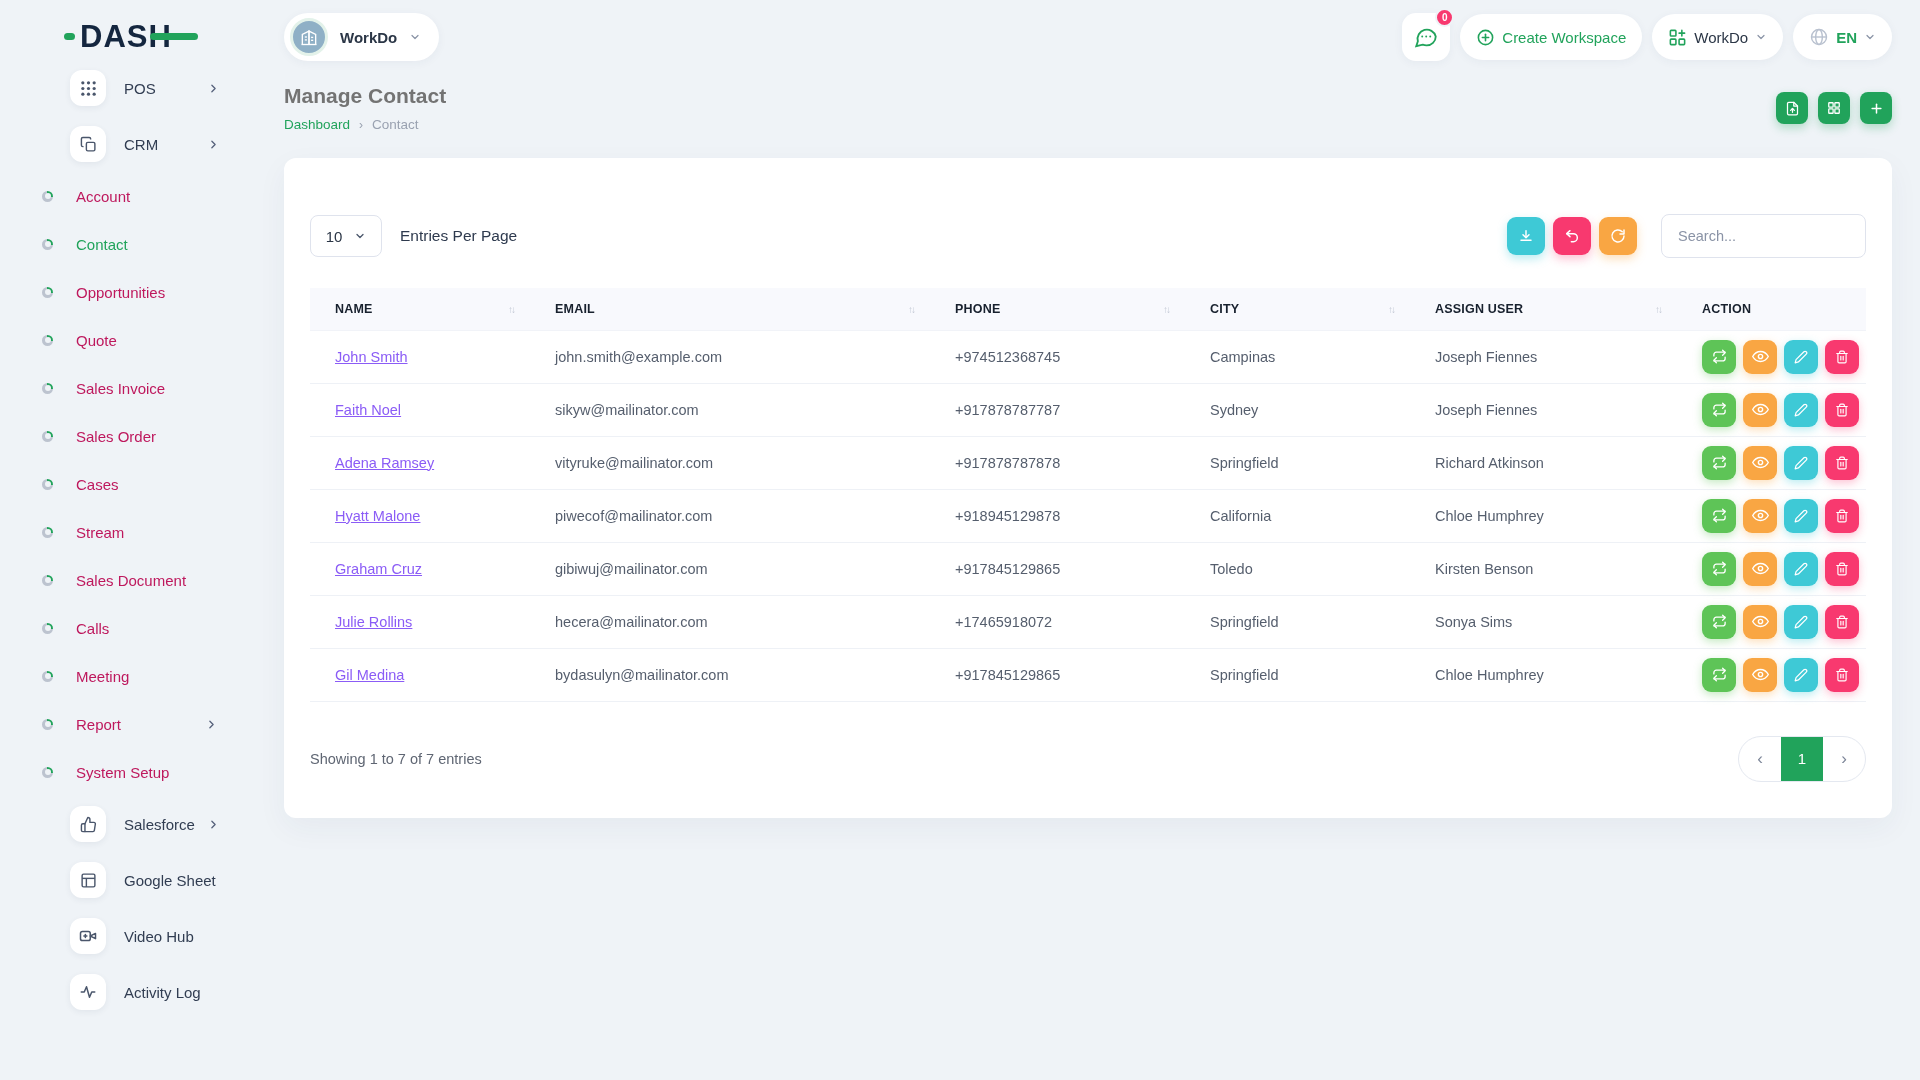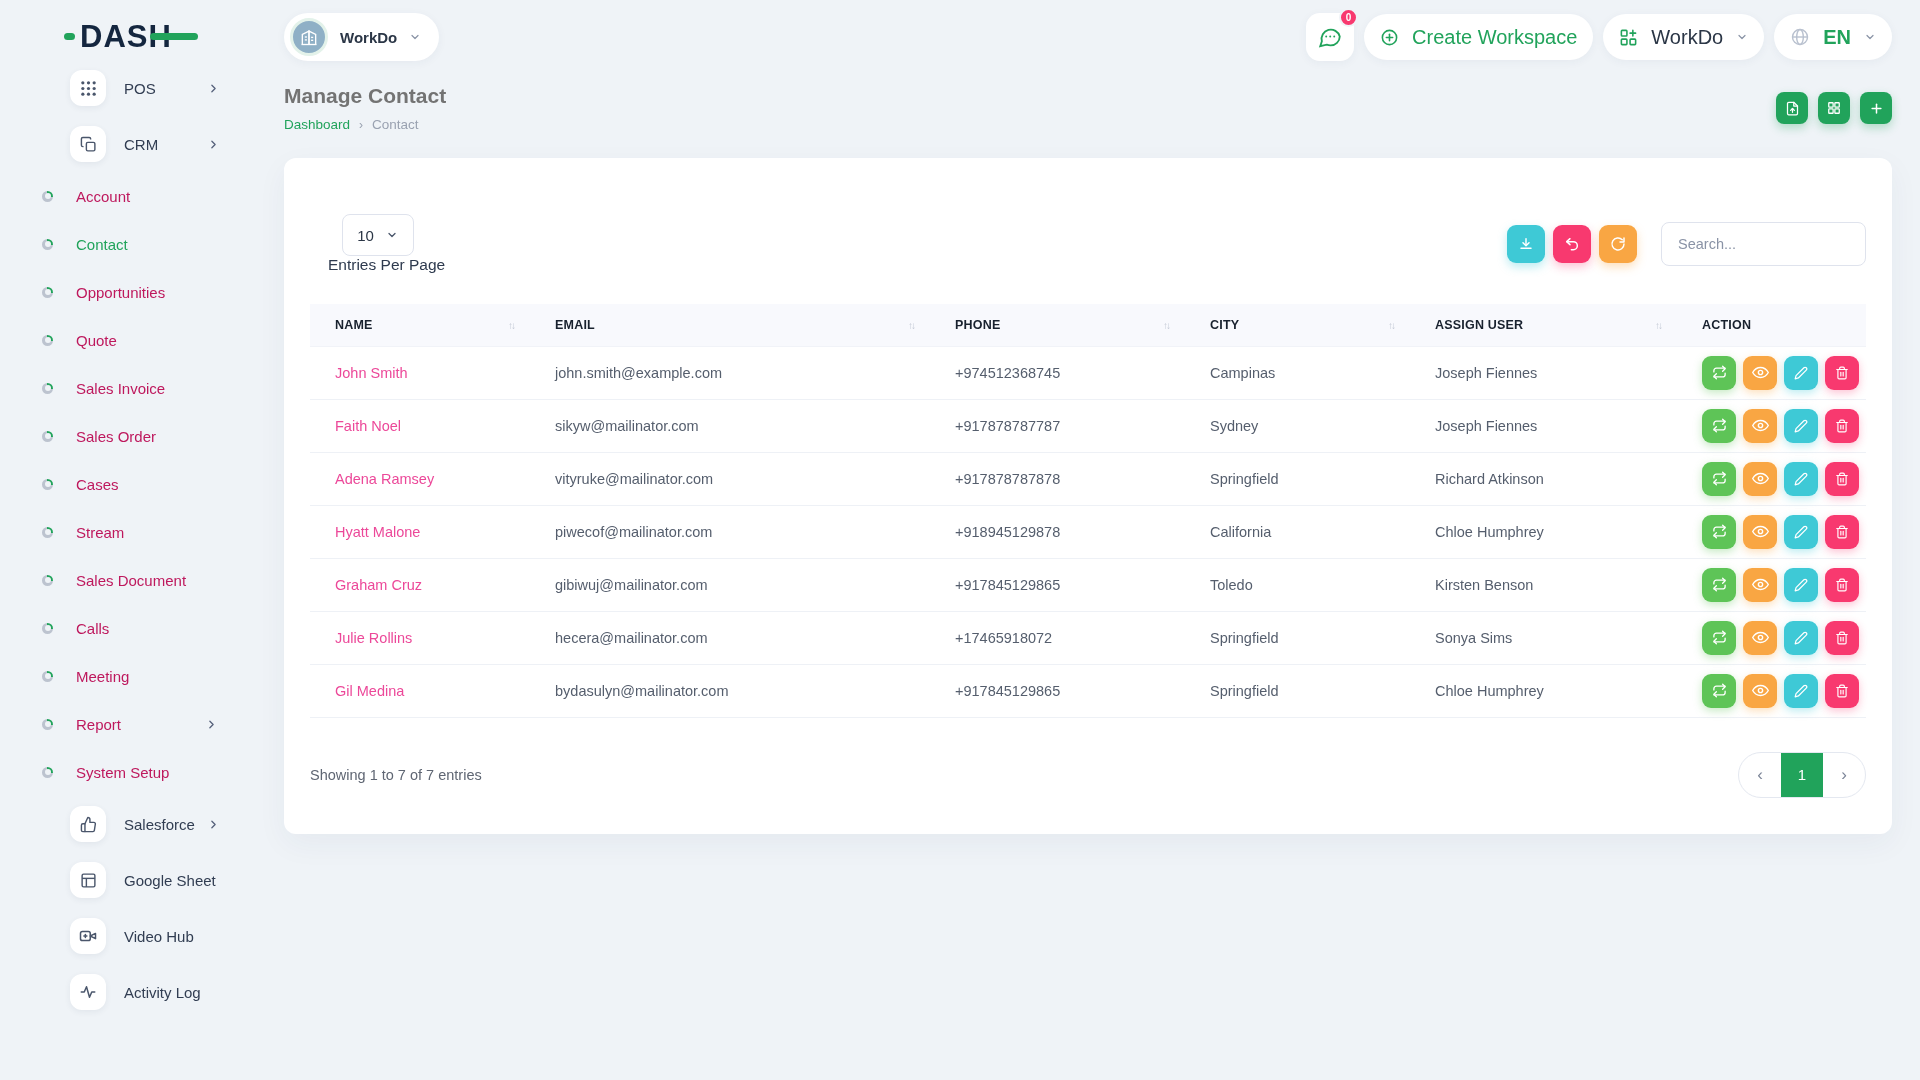--- a/index.html
+++ b/index.html
@@ -34,55 +34,55 @@
   
   .main { margin-left:240px; padding:0 28px 0 44px; }
 
   .topbar { height:64px; display:flex; align-items:center; justify-content:space-between; padding-top:10px; }
   .ws-pill { display:flex; align-items:center; gap:12px; background:#fff; border-radius:26px; height:48px; padding:0 18px 0 6px; box-shadow:0 2px 10px rgba(30,50,90,0.05); cursor:pointer; }
   .avatar { width:38px; height:38px; border-radius:50%; background:#8fb0c6; display:flex; align-items:center; justify-content:center; border:3px solid #e3f2ea; }
   .ws-pill .t { font-size:15px; font-weight:600; color:#2b3646; }
   .top-right { display:flex; align-items:center; gap:10px; }
   .icon-btn { width:48px; height:48px; background:#fff; border-radius:14px; position:relative; display:flex; align-items:center; justify-content:center; box-shadow:0 2px 10px rgba(30,50,90,0.05); cursor:pointer; }
   .badge { position:absolute; top:-5px; right:-4px; min-width:19px; height:19px; border-radius:10px; background:#f8396f; color:#fff; font-size:10px; font-weight:700; display:flex; align-items:center; justify-content:center; border:2px solid #eff3f7; }
-  .top-pill { display:flex; align-items:center; gap:13px; background:#fff; border-radius:24px; height:46px; padding:0 16px; font-size:20px; box-shadow:0 2px 10px rgba(30,50,90,0.05); cursor:pointer; }
+  .top-pill { display:flex; align-items:center; gap:7px; background:#fff; border-radius:24px; height:46px; padding:0 16px; font-size:15px; box-shadow:0 2px 10px rgba(30,50,90,0.05); cursor:pointer; }
   .top-pill .green { color:#21a35b; font-weight:500; }
   .top-pill .dark { color:#2b3646; font-weight:500; }
   .chev-gray { color:#8a93a6; }
 
   .page-head { display:flex; justify-content:space-between; align-items:center; margin-top:20px; }
   .page-title { font-size:21px; font-weight:700; color:#737373; }
   .crumbs { margin-top:9px; font-size:13.5px; display:flex; align-items:center; gap:9px; }
   .crumbs .link { color:#21a35b; cursor:pointer; }
   .crumbs .sep { color:#9aa2b1; font-size:12px; }
   .crumbs .cur { color:#9aa2b1; }
   .hdr-btns { display:flex; gap:10px; }
   .hdr-btn { width:32px; height:32px; border-radius:8px; background:#21a35b; display:flex; align-items:center; justify-content:center; cursor:pointer; box-shadow:0 4px 10px rgba(33,163,91,0.3); }
 
   
   .card { margin-top:26px; background:#fff; border-radius:12px; box-shadow:0 10px 30px rgba(30,50,100,0.05); padding:56px 26px 36px; }
   .controls { display:flex; align-items:center; justify-content:space-between; }
-  .ctl-left { display:flex; align-items:center;flex-direction:column; }
+  .ctl-left { display:flex; align-items:center; }
   .select { width:72px; height:42px; border:1px solid #dfe3ed; border-radius:8px; background:#fff; display:flex; align-items:center; justify-content:center; gap:12px; font-size:15px; color:#2b3646; cursor:pointer; }
   .ctl-left .entries { margin-left:18px; font-size:15.5px; color:#2e3a4e; font-weight:500; }
   .ctl-right { display:flex; align-items:center; gap:8px; }
   .sq-btn { width:38px; height:38px; border-radius:9px; display:flex; align-items:center; justify-content:center; cursor:pointer; border:none; }
   .sq-btn.teal { background:#3ec9d6; box-shadow:0 4px 10px rgba(62,201,214,0.35); }
   .sq-btn.pink { background:#f8396f; box-shadow:0 4px 10px rgba(248,57,111,0.3); }
   .sq-btn.orange { background:#f9a643; box-shadow:0 4px 10px rgba(249,166,67,0.35); }
   .search { margin-left:16px; width:205px; height:44px; border:1px solid #dfe3ed; border-radius:8px; padding:0 16px; font-size:14.5px; color:#333f52; outline:none; font-family:"Liberation Sans",sans-serif; background:#fff; }
   .search::placeholder { color:#8a93a6; }
 
   table { width:100%; border-collapse:collapse; margin-top:30px; }
   thead th { background:#f8f9fd; height:42px; font-size:12.5px; font-weight:700; color:#18212e; text-align:left; padding-left:25px; position:relative; letter-spacing:0.2px; cursor:pointer; }
   th .sort { position:absolute; right:16px; top:50%; transform:translateY(-50%); color:#c2c8d4; font-size:10px; letter-spacing:-2px; font-weight:400; }
   .col-name{width:220px}.col-email{width:400px}.col-phone{width:255px}.col-city{width:225px}.col-user{width:267px}.col-action{width:189px}
   tbody td { height:53px; padding-left:25px; font-size:14.5px; color:#555e6d; border-bottom:1px solid #eef1f6; }
   tbody tr:first-child td { border-top:1px solid #f1f3f8; }
-  td.name { color:#ec4899; cursor:pointer; }
+  td.name { color:#8b5cf6; cursor:pointer;text-decoration:underline; }
   .acts { display:flex; align-items:center; gap:7px; }
   .act { width:34px; height:34px; border-radius:9px; display:flex; align-items:center; justify-content:center; border:none; cursor:pointer; }
   .act.convert { background:#5ec457; box-shadow:0 3px 8px rgba(94,196,87,0.35); }
   .act.view { background:#f9a643; box-shadow:0 3px 8px rgba(249,166,67,0.35); }
   .act.edit { background:#3ec9d6; box-shadow:0 3px 8px rgba(62,201,214,0.35); }
   .act.del { background:#f8396f; box-shadow:0 3px 8px rgba(248,57,111,0.3); }
 
   .card-foot { margin-top:34px; display:flex; justify-content:space-between; align-items:center; }
   .showing { font-size:14.5px; color:#5f6673; }
   .pager { display:flex; border:1px solid #e4e8f0; border-radius:24px; overflow:hidden; background:#fff; }

